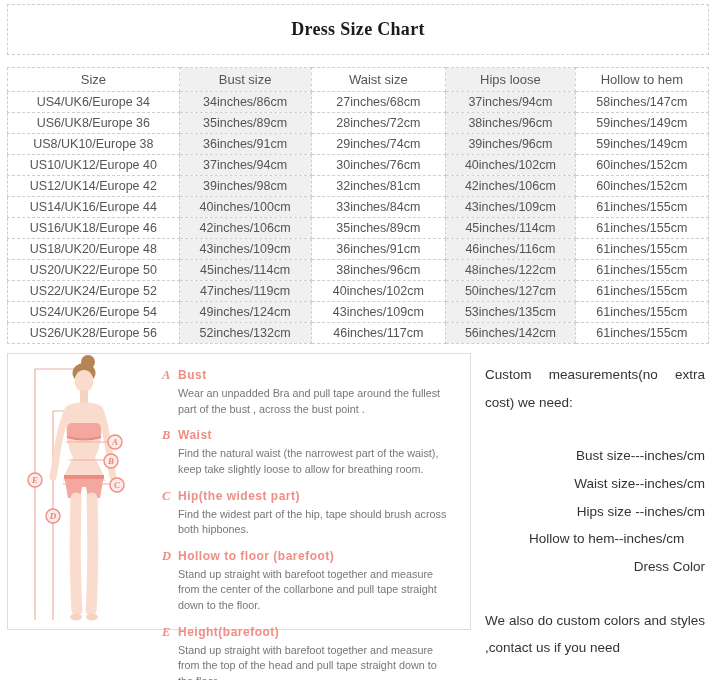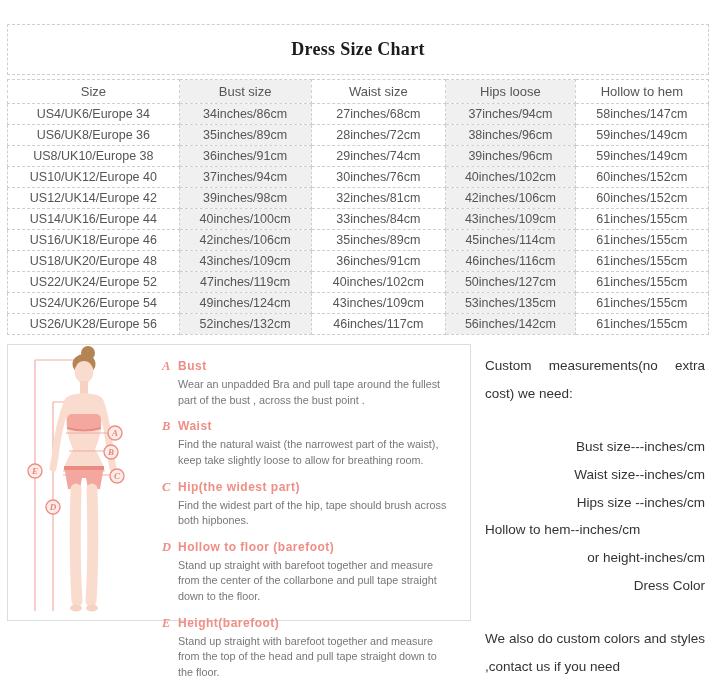--- a/index.html
+++ b/index.html
@@ -3,40 +3,40 @@
 <meta charset="utf-8">
 <style>
   * { margin: 0; padding: 0; box-sizing: border-box; }
   html, body { background: #ffffff; }
   body {
     width: 716px; height: 680px;
     font-family: "Liberation Sans", sans-serif;
     color: #555;
     overflow: hidden;
   }
-  .page { width: 716px; height: 680px; padding: 24px 7px; }
+  .page { width: 716px; height: 680px; padding: 4px 7px; }
 
   
   .title-box {
     border: 1px dashed #cfcfcf;
     height: 51px;
     display: flex; align-items: center; justify-content: center;
   }
   .title-box h1 {
     font-family: "Liberation Serif", serif;
     font-size: 18px; font-weight: bold; color: #1b1b1b;
     letter-spacing: 0.3px;
   }
 
   
   table.size-table {
     width: 100%;
     border-collapse: collapse;
     table-layout: fixed;
-    margin-top: 4px;
+    margin-top: 12px;
   }
   table.size-table th, table.size-table td {
     border: 1px dashed #cfcfcf;
     text-align: center;
     font-weight: normal;
     font-size: 12.5px;
     color: #555;
     height: 21px;
     padding: 0 2px;
     white-space: nowrap;
@@ -81,21 +81,21 @@
   .custom-panel {
     flex: 1;
     padding: 8px 4px 0 14px;
     color: #333;
     font-size: 13.5px;
     line-height: 2.05;
   }
   .custom-intro { text-align: justify; margin-bottom: 26px; }
   .custom-fields { list-style: none; }
   .custom-fields li { white-space: nowrap; text-align: right; }
-  .custom-fields li.justified { text-align: justify; }
+  .custom-fields li.justified { text-align: justify; margin-left: 44px; }
   .custom-note { text-align: justify; margin-top: 26px; }
 </style>
 </head>
 <body>
 
 <div class="page">
 
   <div class="title-box">
     <h1>Dress Size Chart</h1>
   </div>
@@ -168,20 +168,27 @@
           <td>61inches/155cm</td>
         </tr>
         <tr>
           <td>US18/UK20/Europe 48</td>
           <td class="shaded">43inches/109cm</td>
           <td>36inches/91cm</td>
           <td class="shaded">46inches/116cm</td>
           <td>61inches/155cm</td>
         </tr>
         <tr>
+          <td>US20/UK22/Europe 50</td>
+          <td class="shaded">45inches/114cm</td>
+          <td>38inches/96cm</td>
+          <td class="shaded">48inches/122cm</td>
+          <td>61inches/155cm</td>
+        </tr>
+        <tr>
           <td>US22/UK24/Europe 52</td>
           <td class="shaded">47inches/119cm</td>
           <td>40inches/102cm</td>
           <td class="shaded">50inches/127cm</td>
           <td>61inches/155cm</td>
         </tr>
         <tr>
           <td>US24/UK26/Europe 54</td>
           <td class="shaded">49inches/124cm</td>
           <td>43inches/109cm</td>
@@ -287,20 +294,19 @@
         </div>
     </div>
 
     <div class="custom-panel">
       <p class="custom-intro">Custom measurements(no extra cost) we need:</p>
       <ul class="custom-fields">
           <li>Bust size---inches/cm</li>
           <li>Waist size--inches/cm</li>
           <li>Hips size --inches/cm</li>
           <li class="justified">Hollow to hem--inches/cm</li>
-          <li>or height-inches/cm</li>
           <li>Dress Color</li>
         </ul>
       <p class="custom-note">We also do custom colors and styles ,contact us if you need</p>
     </div>
 
   </div>
 </div>
 
 </body></html>

